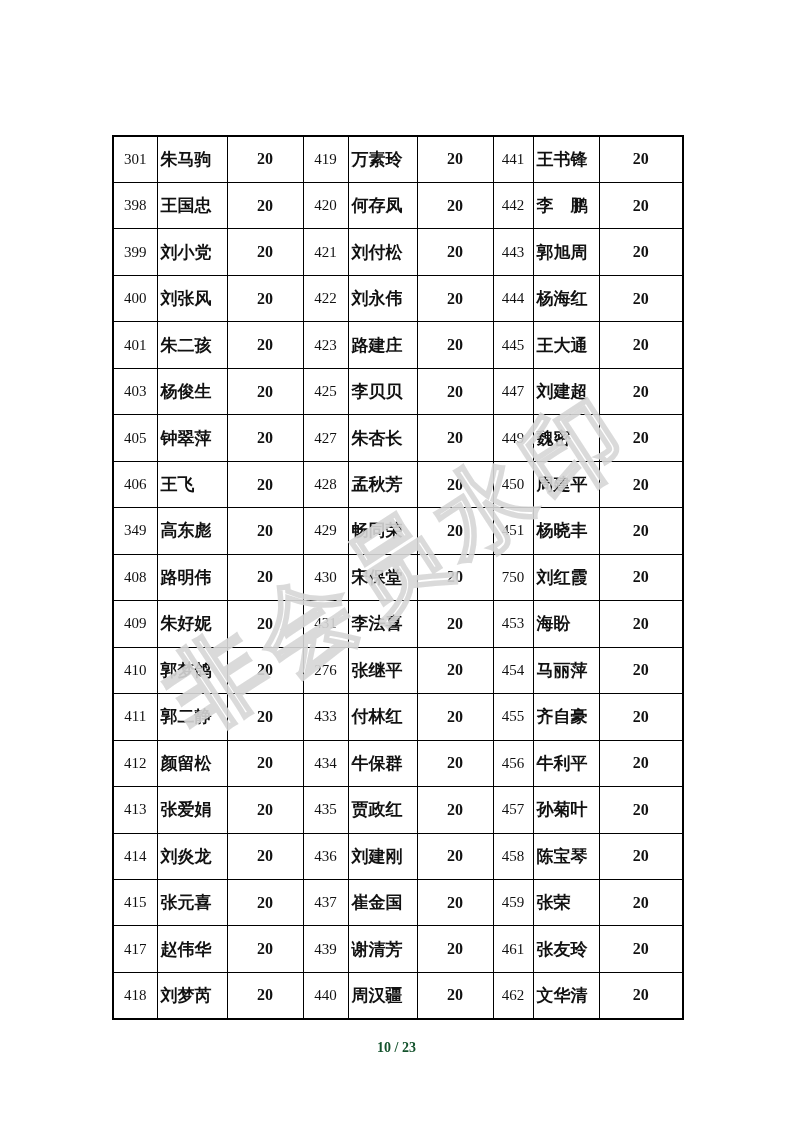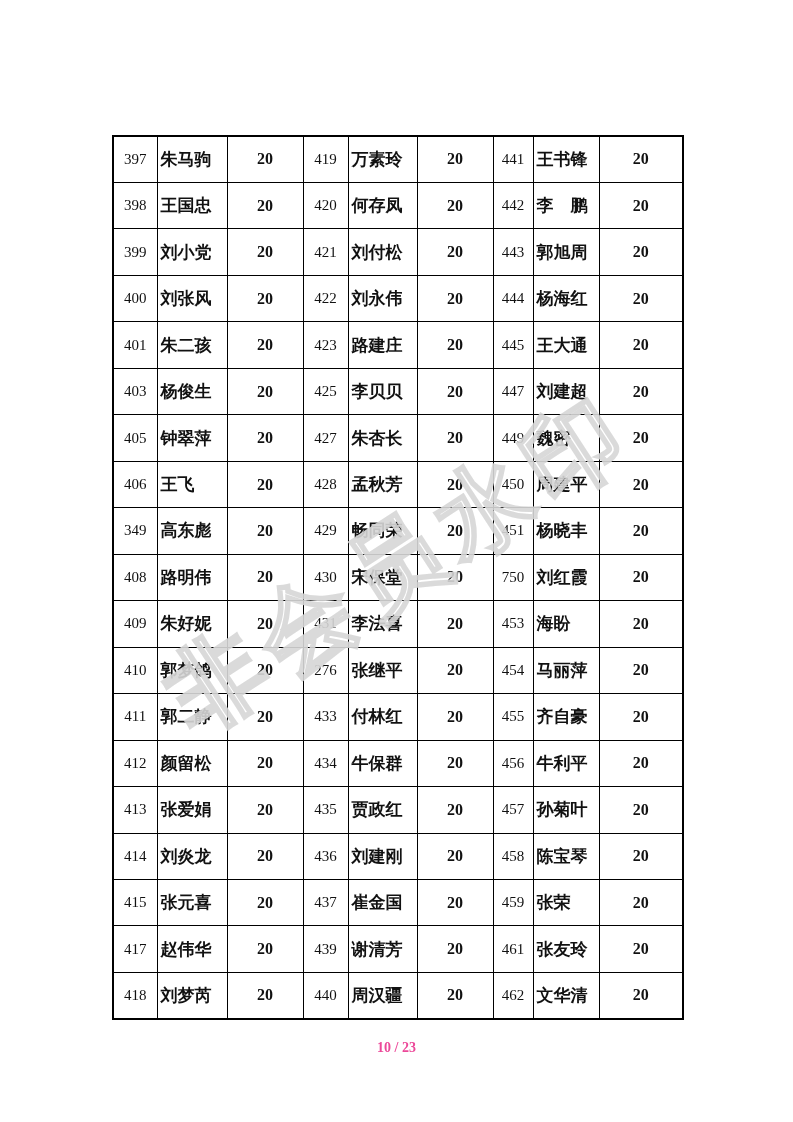--- a/index.html
+++ b/index.html
@@ -49,21 +49,21 @@
     text-align:center;
   }
   .footer{
     position:absolute;
     left:0;top:1040px;
     width:793px;
     text-align:center;
     font-family:"Liberation Serif","DejaVu Serif",serif;
     font-size:14px;
     font-weight:bold;
-    color:#ec4899;
+    color:#14532d;
   }
   .watermark{
     position:absolute;
     left:400px;top:565px;
     transform:translate(-50%,-50%) rotate(-33deg);
     font-size:96px;
     font-weight:bold;
     letter-spacing:10px;
     white-space:nowrap;
     color:transparent;
@@ -89,21 +89,21 @@
         <col style="width:76px">
       <col style="width:45px">
         <col style="width:69px">
         <col style="width:76px">
       <col style="width:40px">
         <col style="width:66px">
         <col style="width:84px">
     </colgroup>
     <tbody>
         <tr>
-          <td class="no">397</td>
+          <td class="no">301</td>
           <td class="name">朱马驹</td>
           <td class="score">20</td>
           <td class="no">419</td>
           <td class="name">万素玲</td>
           <td class="score">20</td>
           <td class="no">441</td>
           <td class="name">王书锋</td>
           <td class="score">20</td>
         </tr>
         <tr>

